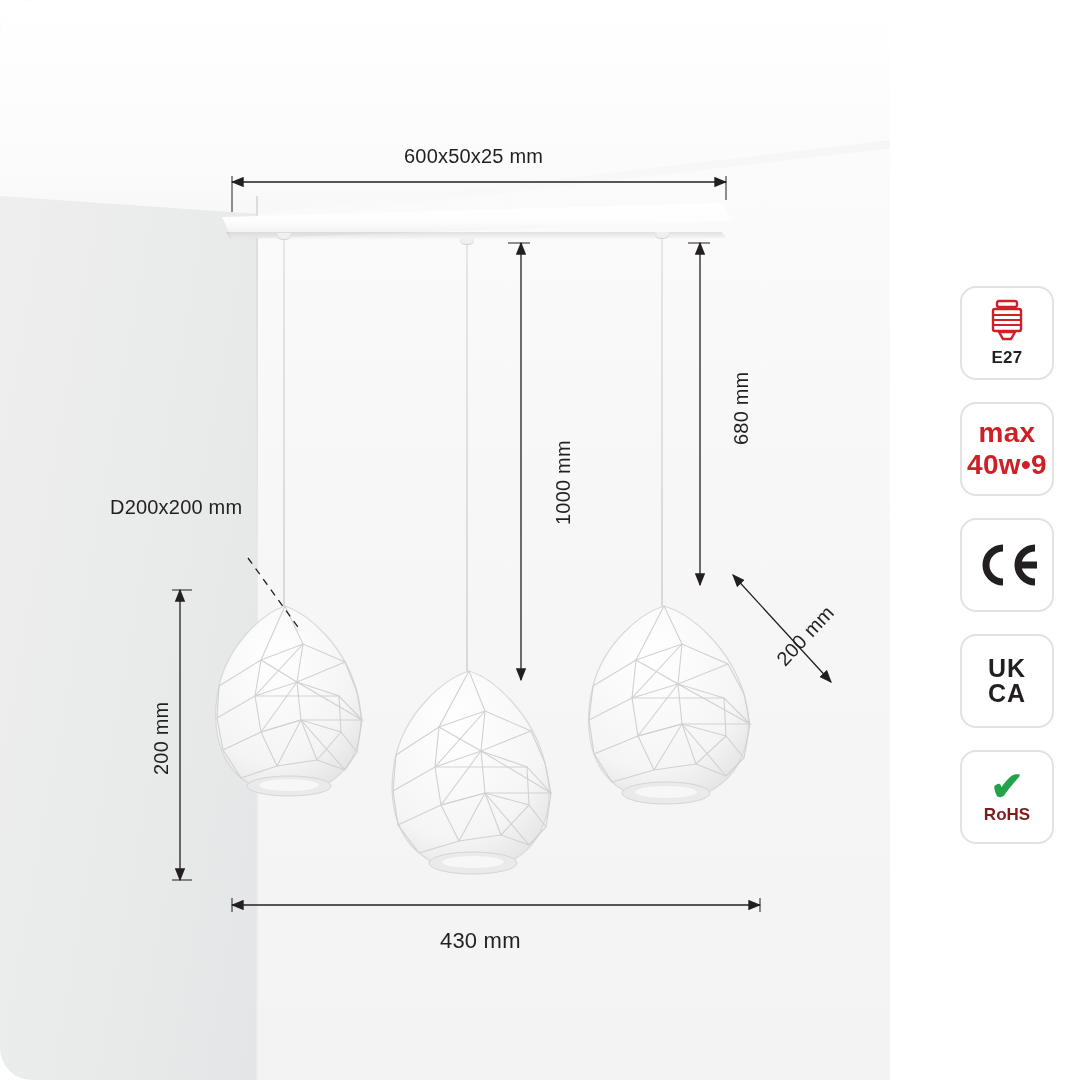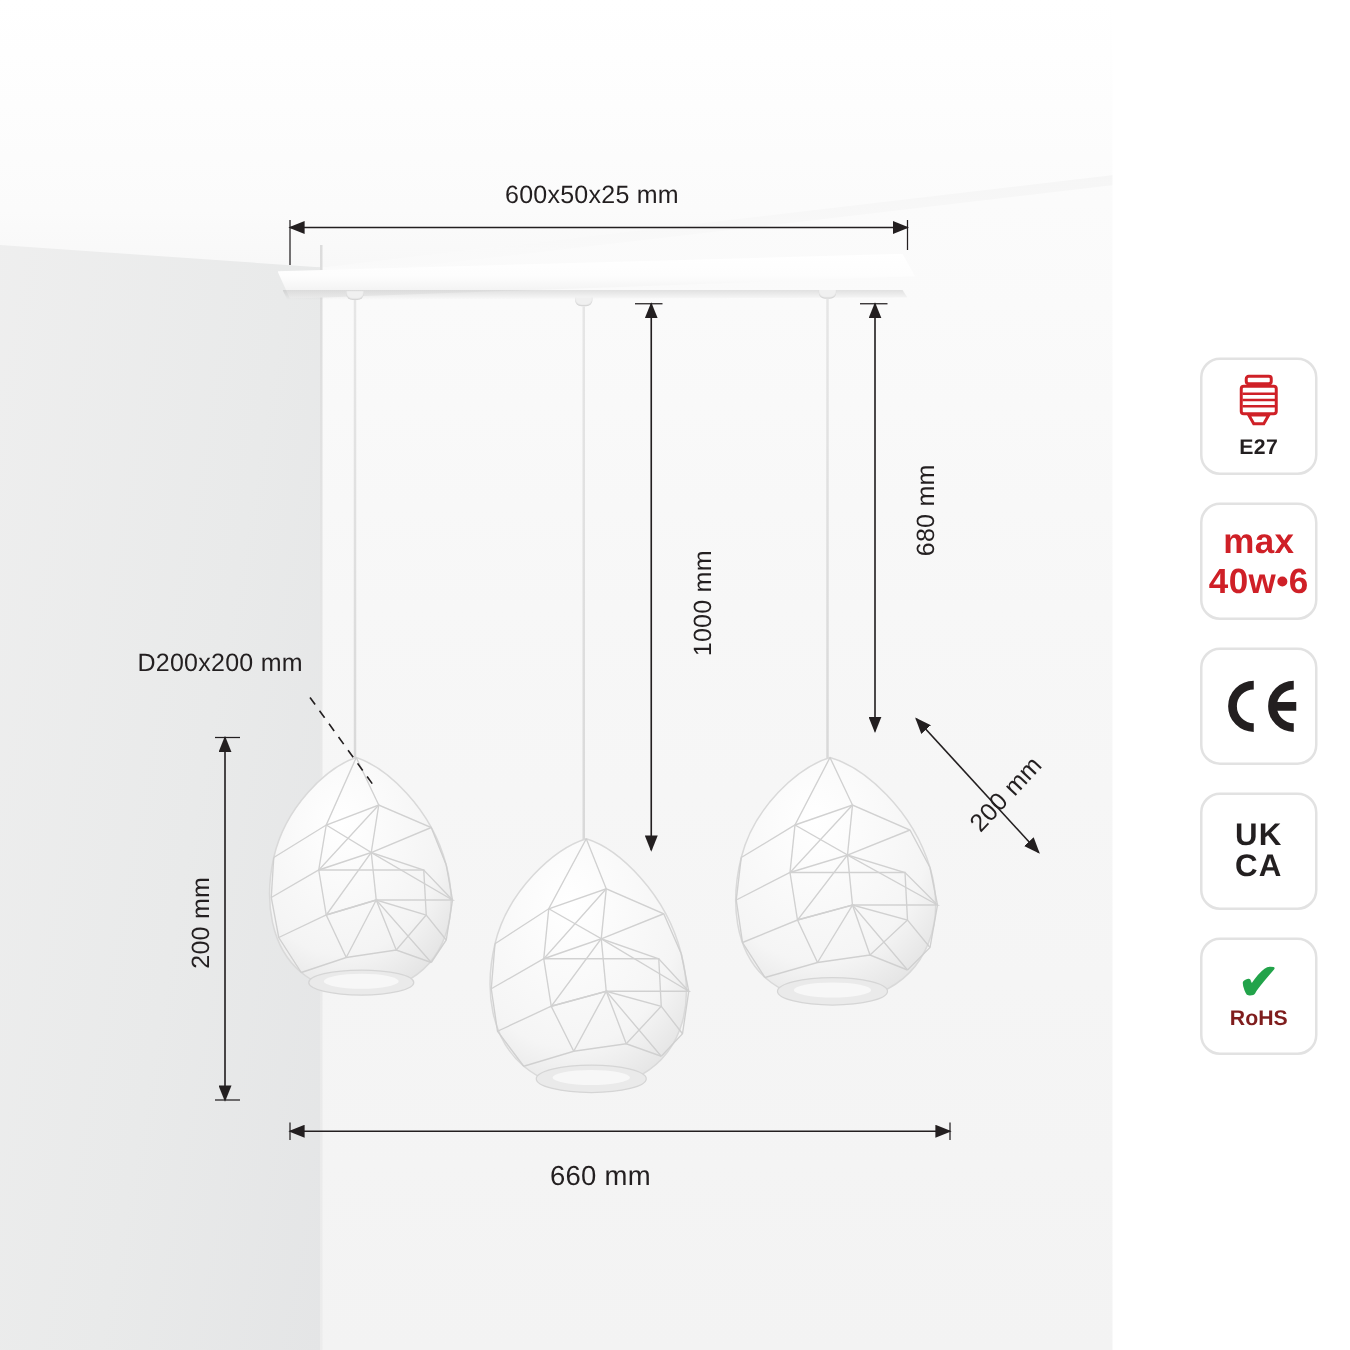--- a/index.html
+++ b/index.html
@@ -12,20 +12,21 @@
     height: 1080px;
     font-family: "Liberation Sans", sans-serif;
     overflow: hidden;
   }
   #stage {
     position: relative;
     width: 1080px;
     height: 1080px;
     background: #ffffff;
     overflow: hidden;
+    border-radius: 32px;
   }
 
   
   .wall-left {
     position: absolute;
     left: 0; top: 0;
     width: 258px; height: 1080px;
     background: linear-gradient(100deg, #efefef 0%, #e9eaea 60%, #e4e5e6 100%);
   }
   .wall-right {
@@ -287,41 +288,41 @@
       <line x1="760" y1="898" x2="760" y2="912" stroke-width="1"></line>
 
       <line x1="248" y1="558" x2="300" y2="630" stroke-dasharray="7,6"></line>
     </g>
   </svg>
 
   <div class="dim-label" style="left:404px; top:145px;">600x50x25 mm</div>
   <div class="dim-label vert" style="left:552px; top:525px; transform:rotate(-90deg);">1000 mm</div>
   <div class="dim-label vert" style="left:730px; top:445px; transform:rotate(-90deg);">680 mm</div>
   <div class="dim-label vert" style="left:772px; top:655px; transform:rotate(-47deg);">200 mm</div>
-  <div class="dim-label" style="left:110px; top:520px;">D200x200 mm</div>
+  <div class="dim-label" style="left:110px; top:496px;">D200x200 mm</div>
   <div class="dim-label vert" style="left:150px; top:775px; transform:rotate(-90deg);">200 mm</div>
-  <div class="dim-label" style="left:440px; top:928px; font-size:22px;">660 mm</div>
+  <div class="dim-label" style="left:440px; top:928px; font-size:22px;">430 mm</div>
 
   <div class="badges">
 
     <div class="badge">
       <svg width="44" height="46" viewBox="0 0 44 46">
         <rect x="12" y="2" width="20" height="6" rx="2" fill="none" stroke="#cf2027" stroke-width="2.4"></rect>
         <rect x="8" y="10" width="28" height="22" rx="2" fill="none" stroke="#cf2027" stroke-width="2.4"></rect>
         <line x1="9" y1="16" x2="35" y2="16" stroke="#cf2027" stroke-width="2"></line>
         <line x1="9" y1="21" x2="35" y2="21" stroke="#cf2027" stroke-width="2"></line>
         <line x1="9" y1="26" x2="35" y2="26" stroke="#cf2027" stroke-width="2"></line>
         <path d="M14 33 L30 33 L26 40 L18 40 Z" fill="none" stroke="#cf2027" stroke-width="2.4"></path>
       </svg>
       <div class="badge-text" style="margin-top:3px;">E27</div>
     </div>
 
     <div class="badge">
       <div class="badge-text red big">max</div>
-      <div class="badge-text red big">40w•6</div>
+      <div class="badge-text red big">40w•9</div>
     </div>
 
     <div class="badge">
       <svg width="68" height="46" viewBox="0 0 68 46">
         <path d="M30 6 A17 17 0 1 0 30 40" fill="none" stroke="#231f20" stroke-width="7"></path>
         <path d="M62 6 A17 17 0 1 0 62 40" fill="none" stroke="#231f20" stroke-width="7"></path>
         <line x1="46" y1="23" x2="64" y2="23" stroke="#231f20" stroke-width="7"></line>
       </svg>
     </div>
 

